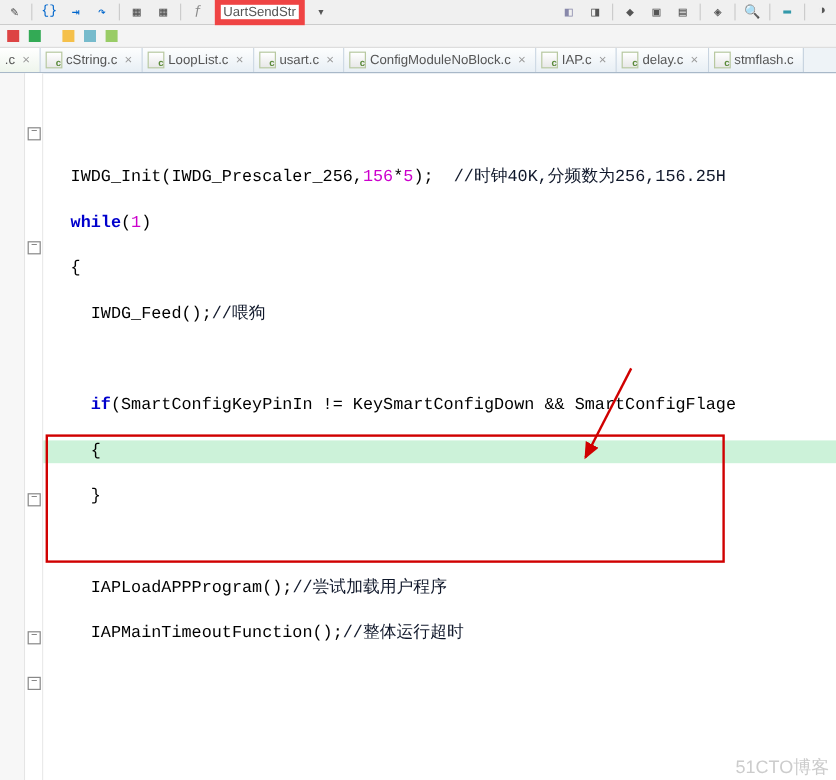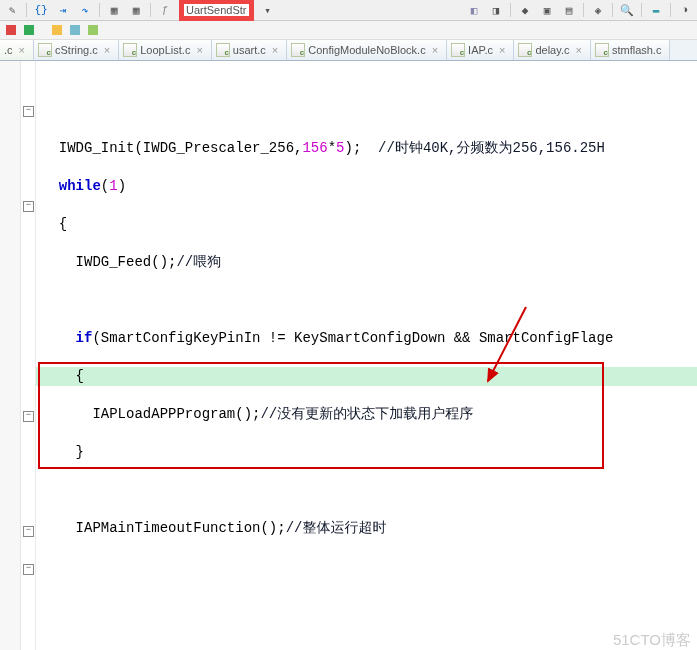--- a/index.html
+++ b/index.html
@@ -248,23 +248,23 @@
         </defs>
       <line x1="50" y1="4" x2="12" y2="78" stroke="#d00000" stroke-width="2" marker-end="url(#ah)"></line>
     </svg>
 <span class="ln">  <span class="id">IWDG_Init(IWDG_Prescaler_256,</span><span class="num">156</span><span>*</span><span class="num">5</span><span>);  </span><span class="cm">//时钟40K,分频数为256,156.25H</span></span>
 <span class="ln">  <span class="kw">while</span><span>(</span><span class="num">1</span><span>)</span></span>
 <span class="ln">  <span>{</span></span>
 <span class="ln">  <span>  IWDG_Feed();</span><span class="cm">//喂狗</span></span>
 <span class="ln"><span></span></span>
 <span class="ln">  <span class="kw">  if</span><span>(SmartConfigKeyPinIn != KeySmartConfigDown &amp;&amp; SmartConfigFlage</span></span>
 <span class="ln">  <span>  {</span></span>
-<span class="ln">  <span>    IAPLoadAPPProgram();</span><span class="cm">//没有更新的状态下加载用户程序</span></span>
 <span class="ln">  <span>  }</span></span>
 <span class="ln"><span></span></span>
+<span class="ln">  <span>  IAPLoadAPPProgram();</span><span class="cm">//尝试加载用户程序</span></span>
 <span class="ln">  <span>  IAPMainTimeoutFunction();</span><span class="cm">//整体运行超时</span></span>
 
 
 
 
 
 
 
 
 

